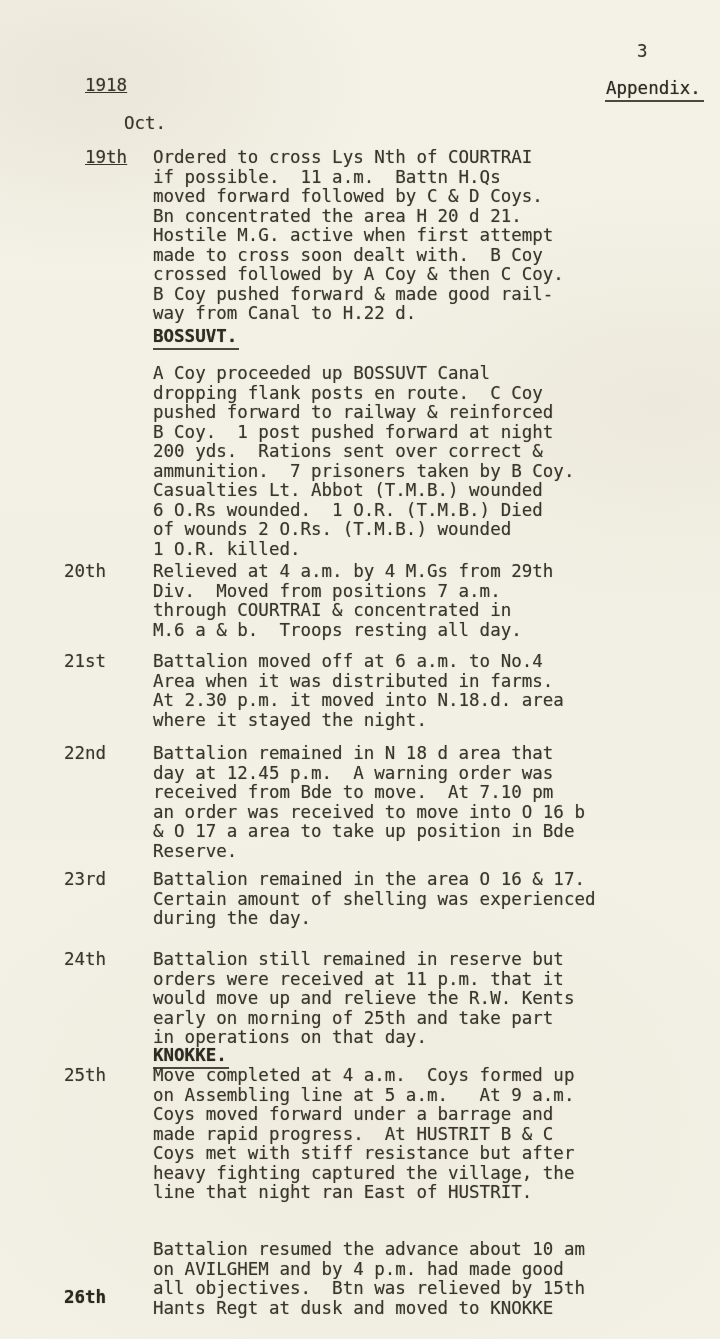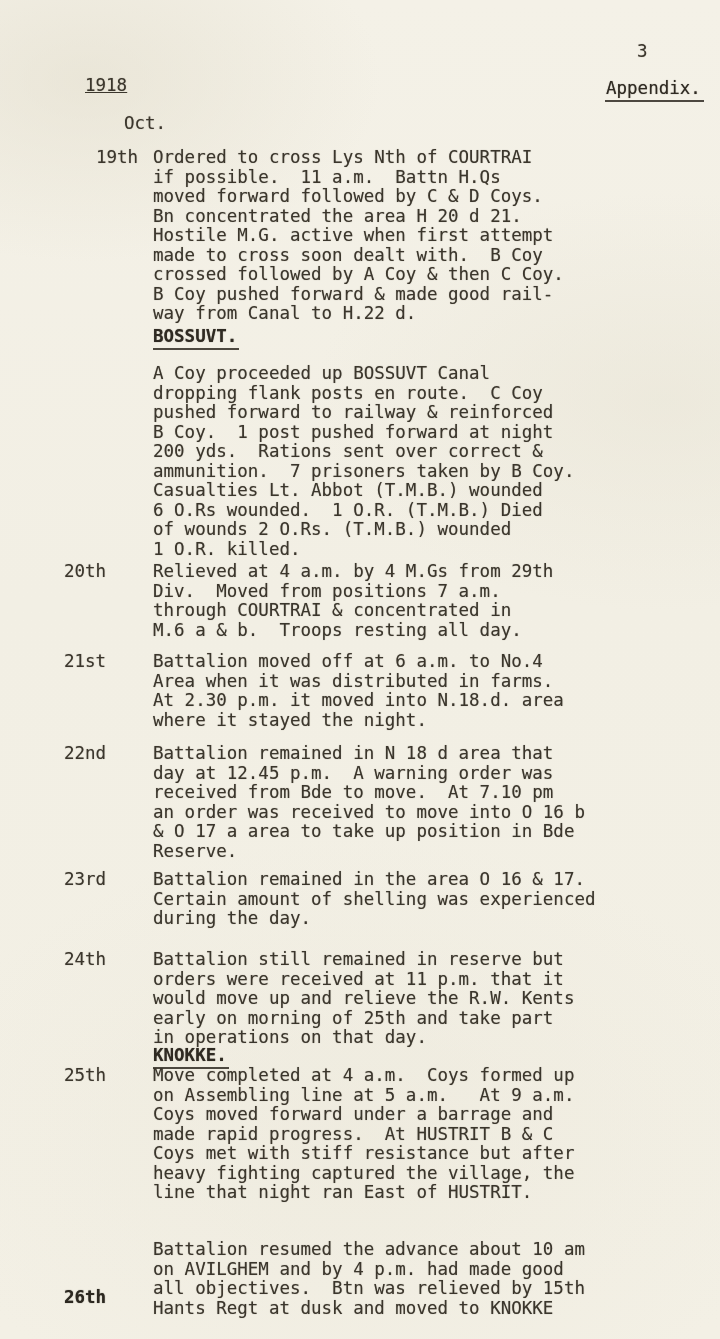--- a/index.html
+++ b/index.html
@@ -12,21 +12,21 @@
       radial-gradient(ellipse 600px 400px at 50% 85%, rgba(234,230,216,.45), rgba(0,0,0,0) 75%),
       linear-gradient(180deg,#f4f1e7 0%,#f2efe4 45%,#f3f0e5 100%);
     font-family:"DejaVu Sans Mono","Liberation Mono",monospace;
     color:#3b362c;
     font-size:17.5px;line-height:19.5px;
     text-shadow:0 0 1px rgba(59,54,44,.45);
   }
   .abs{position:absolute;}
   .entry{position:absolute;left:0;width:720px;}
   .entry .date{position:absolute;left:64px;top:0;white-space:nowrap;}
-  .entry .date.d85{left:96px;}
+  .entry .date.d85{left:85px;text-decoration:underline;}
   .entry .date.heavy{font-weight:bold;color:#2c2820;text-shadow:0 0 1px rgba(44,40,32,.75);margin-top:48px;}
   .entry .body{position:absolute;left:153px;top:0;width:470px;white-space:pre-wrap;}
   .heading{position:absolute;left:153px;white-space:nowrap;}
   .heading .u{
     display:inline-block;font-weight:bold;color:#2f2a22;
     border-bottom:2.5px solid rgba(47,42,34,.85);
     padding:0 2px 1px 0;
     text-shadow:0 0 1px rgba(47,42,34,.6);
   }
   .hdr-underline{

